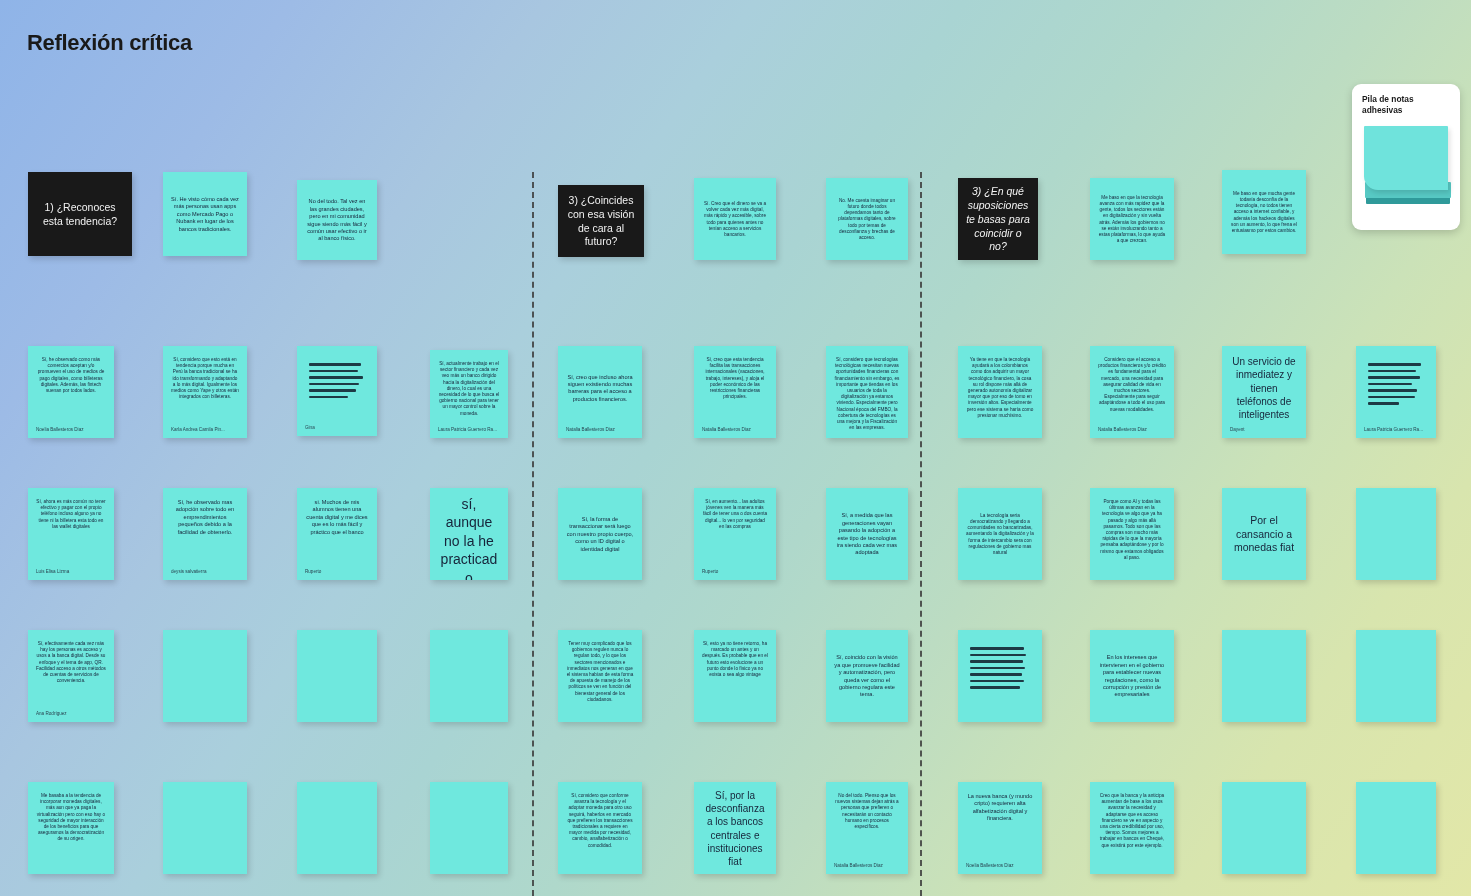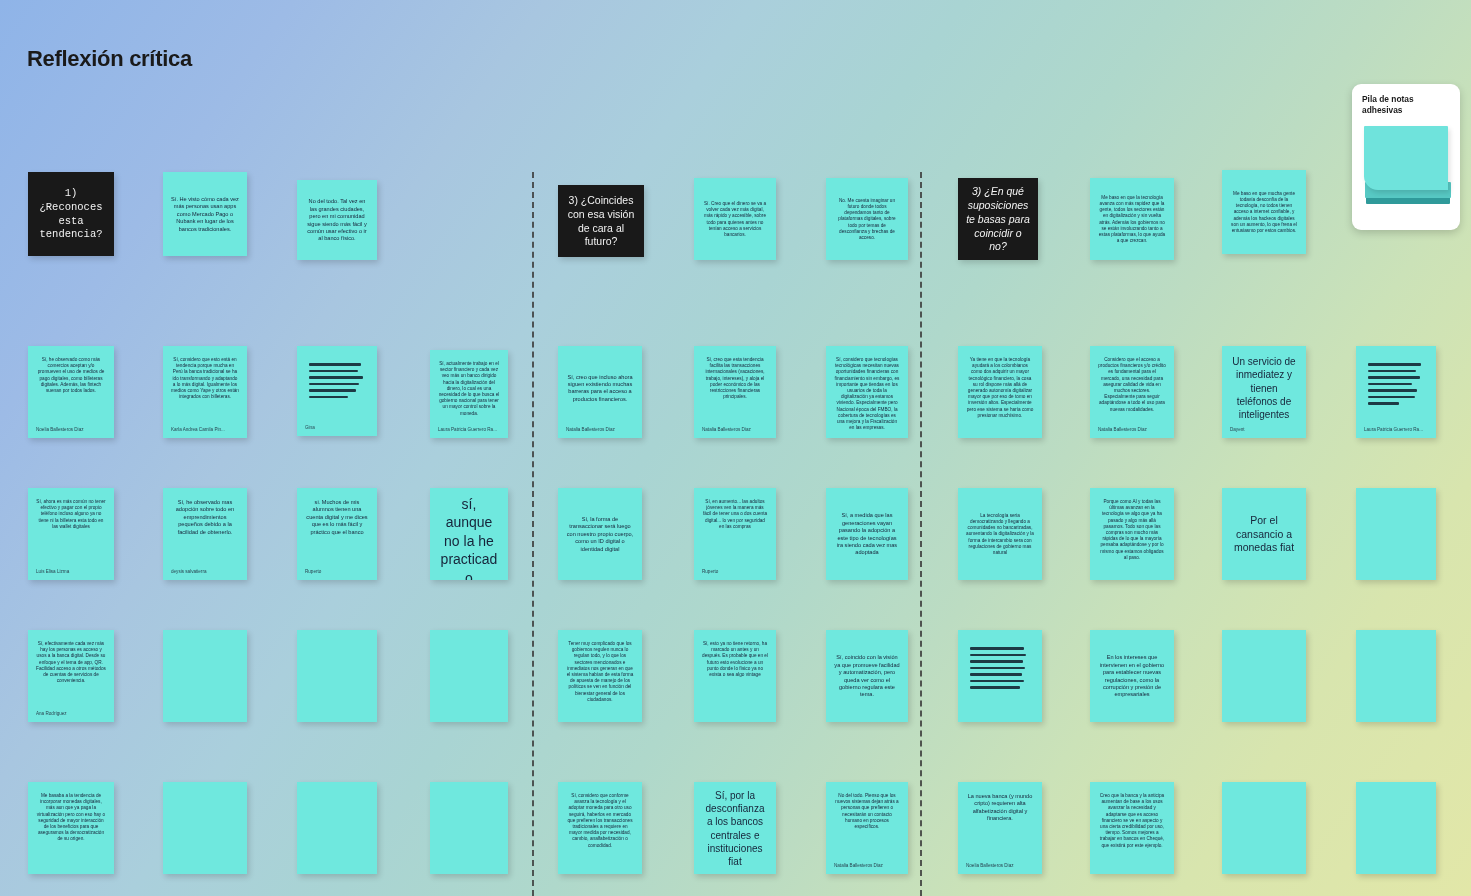--- a/index.html
+++ b/index.html
@@ -23,21 +23,21 @@
         #bcdcc2 66%,
         #cbe2b8 76%,
         #d8e5ae 86%,
         #e2e7a8 100%);
     position: relative;
   }
 
   
   #header-area {
     position: absolute;
-    top: 16px; left: 0; right: 0; height: 130px;
+    top: 0; left: 0; right: 0; height: 130px;
   }
   #page-title {
     position: absolute;
     left: 27px; top: 30px;
     font-size: 22px;
     font-weight: 700;
     color: #1a1a1a;
     letter-spacing: -0.3px;
   }
   #board-title {
@@ -171,21 +171,21 @@
     <div class="pile-layer pile-mid"></div>
     <div class="pile-layer pile-front"></div>
   </div>
 </div>
 
 <div id="dividers-layer">
     <div class="divider" style="left: 532px;"></div>
     <div class="divider" style="left: 920px;"></div>
   </div>
 <div id="notes-layer">
-    <div class="note fs-q dark" style="left: 28px; top: 172px; width: 86px; height: 84px; font-family: Liberation Mono, monospace;">
+    <div class="note fs-q dark" style="left: 28px; top: 172px; width: 104px; height: 84px;">
       <div class="note-body">1) ¿Reconoces esta tendencia?</div>
     </div>
     <div class="note fs-s" style="left: 163px; top: 172px; width: 84px; height: 84px;">
       <div class="note-body">Sí. He visto cómo cada vez más personas usan apps como Mercado Pago o Nubank en lugar de los bancos tradicionales.</div>
     </div>
     <div class="note fs-s" style="left: 297px; top: 180px; width: 80px; height: 80px;">
       <div class="note-body">No del todo. Tal vez en las grandes ciudades, pero en mi comunidad sigue siendo más fácil y común usar efectivo o ir al banco físico.</div>
     </div>
     <div class="note fs-q dark" style="left: 558px; top: 185px; width: 86px; height: 72px;">
       <div class="note-body">3) ¿Coincides con esa visión de cara al futuro?</div>

